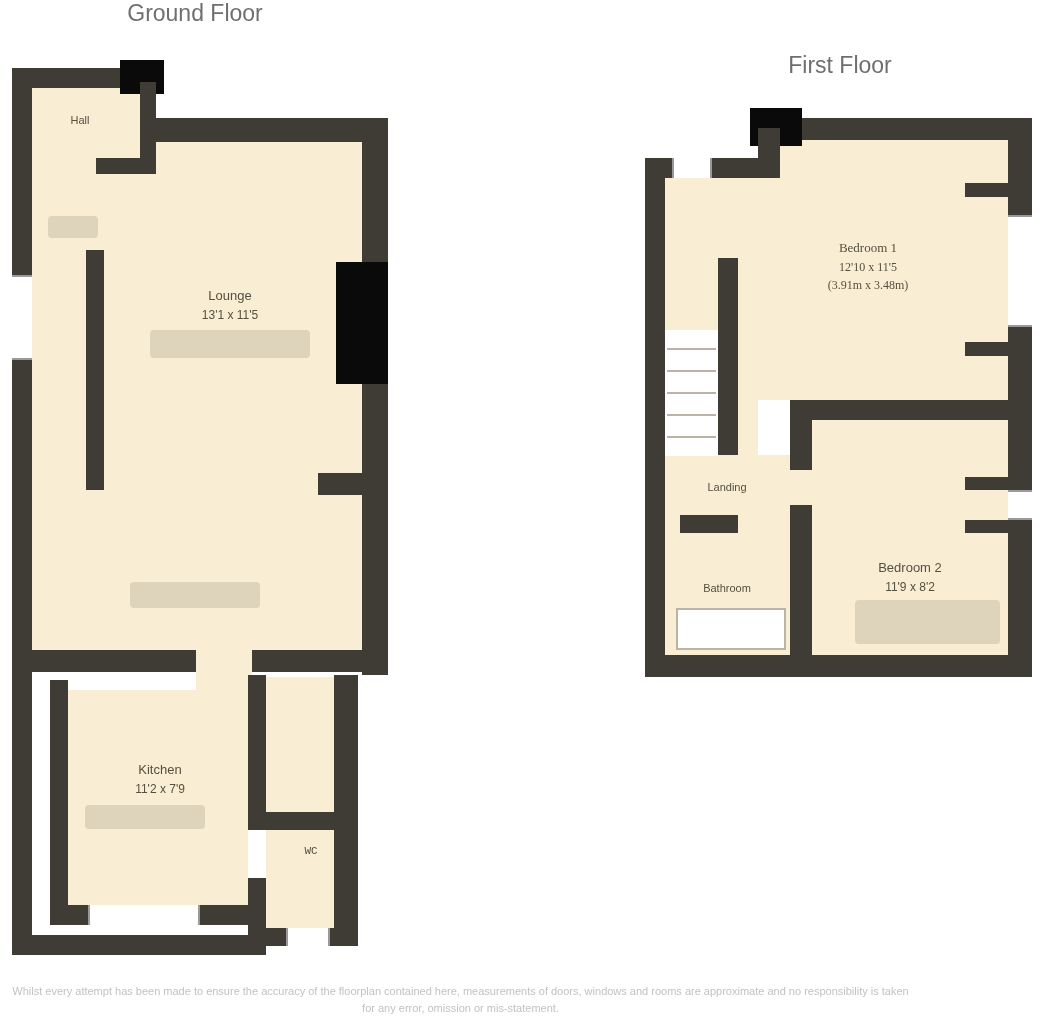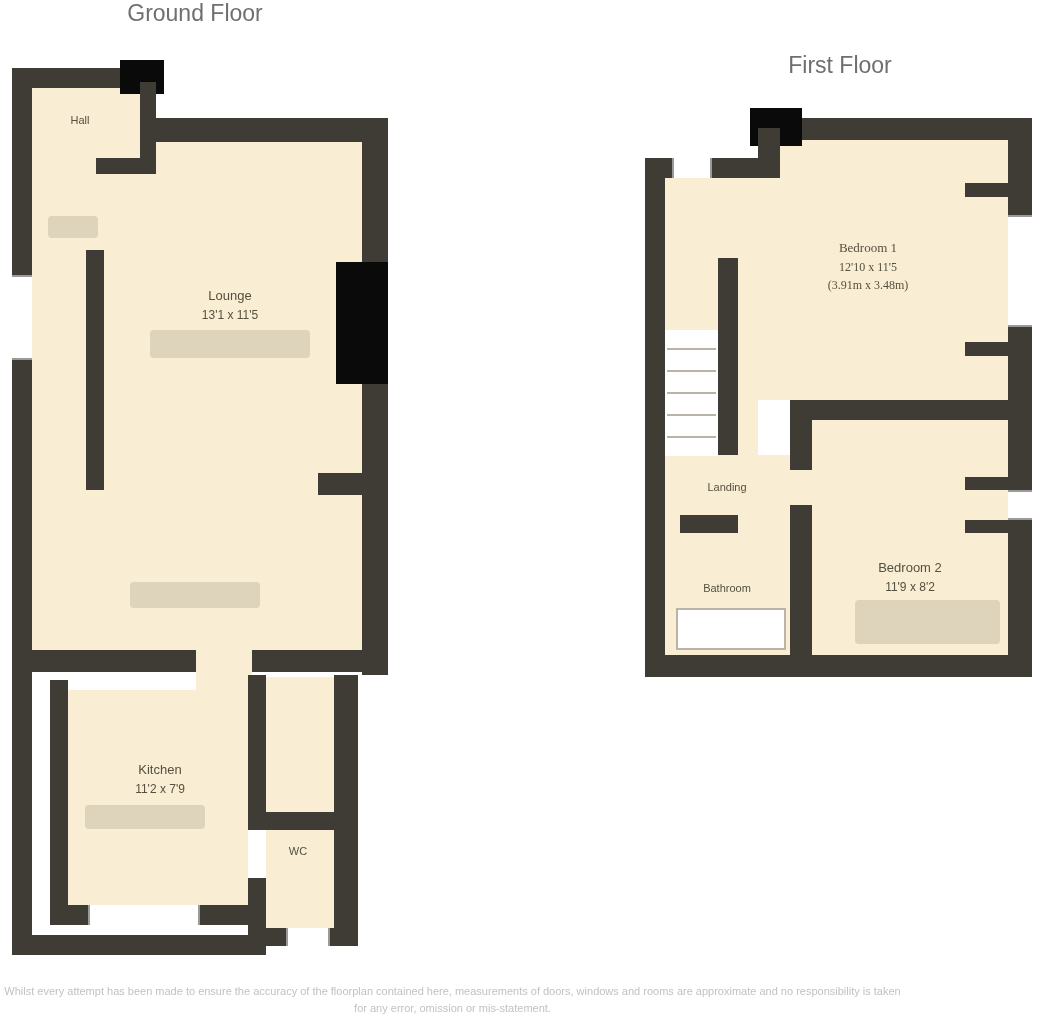--- a/index.html
+++ b/index.html
@@ -10,21 +10,21 @@
   .room{position:absolute;background:#f9edd3;}
   .white-room{position:absolute;background:#ffffff;}
   .window-v{position:absolute;background:#ffffff;border-left:2px solid #9a9a9a;border-right:2px solid #9a9a9a;box-sizing:border-box;}
   .window-h{position:absolute;background:#ffffff;border-top:2px solid #9a9a9a;border-bottom:2px solid #9a9a9a;box-sizing:border-box;}
   .floor-title{position:absolute;transform:translateX(-50%);color:#6f6f6f;font-size:23px;font-weight:normal;white-space:nowrap;}
   .room-label{position:absolute;transform:translateX(-50%);text-align:center;color:#55503f;font-size:12px;line-height:1.5;white-space:nowrap;}
   .room-label .room-name{font-size:13px;}
   .small-label{position:absolute;transform:translateX(-50%);color:#55503f;font-size:11px;white-space:nowrap;}
   .furniture{position:absolute;background:#c6bfa8;opacity:.55;border-radius:4px;}
   .stair-tread{position:absolute;background:#b9b4a6;height:2px;}
-  .disclaimer{position:absolute;left:0;width:905px;text-align:center;color:#c2c2c2;font-size:11px;line-height:1.5;}
+  .disclaimer{position:absolute;left:0;width:905px;text-align:center;color:#c2c2c2;font-size:11px;line-height:1.5;padding-left:8px;}
 </style>
 </head>
 <body>
 
 <div id="canvas">
 
   <div class="floor-title" style="left:195px;top:0px;">Ground Floor</div>
 
   <div class="room" style="left:32px;top:88px;width:124px;height:572px;"></div>
   <div class="room" style="left:156px;top:140px;width:206px;height:520px;"></div>
@@ -70,21 +70,21 @@
     <div class="room-name">Lounge</div>
     <div>13'1 x 11'5</div>
   </div>
 
 
   <div class="room-label" style="left:160px;top:760px;">
     <div class="room-name">Kitchen</div>
     <div>11'2 x 7'9</div>
   </div>
 
-  <div class="small-label" style="left:298px;top:845px;">WC</div>
+  <div class="small-label" style="left:311px;top:845px;font-family:Liberation Mono, monospace;">WC</div>
 
   <div class="floor-title" style="left:840px;top:52px;">First Floor</div>
 
   <div class="room" style="left:758px;top:140px;width:250px;height:260px;"></div>
   <div class="room" style="left:665px;top:178px;width:93px;height:357px;"></div>
   <div class="room" style="left:665px;top:455px;width:125px;height:80px;"></div>
   <div class="room" style="left:665px;top:535px;width:125px;height:122px;"></div>
   <div class="room" style="left:790px;top:413px;width:218px;height:244px;"></div>
 
   <div class="white-room" style="left:665px;top:330px;width:53px;height:126px;"></div>

